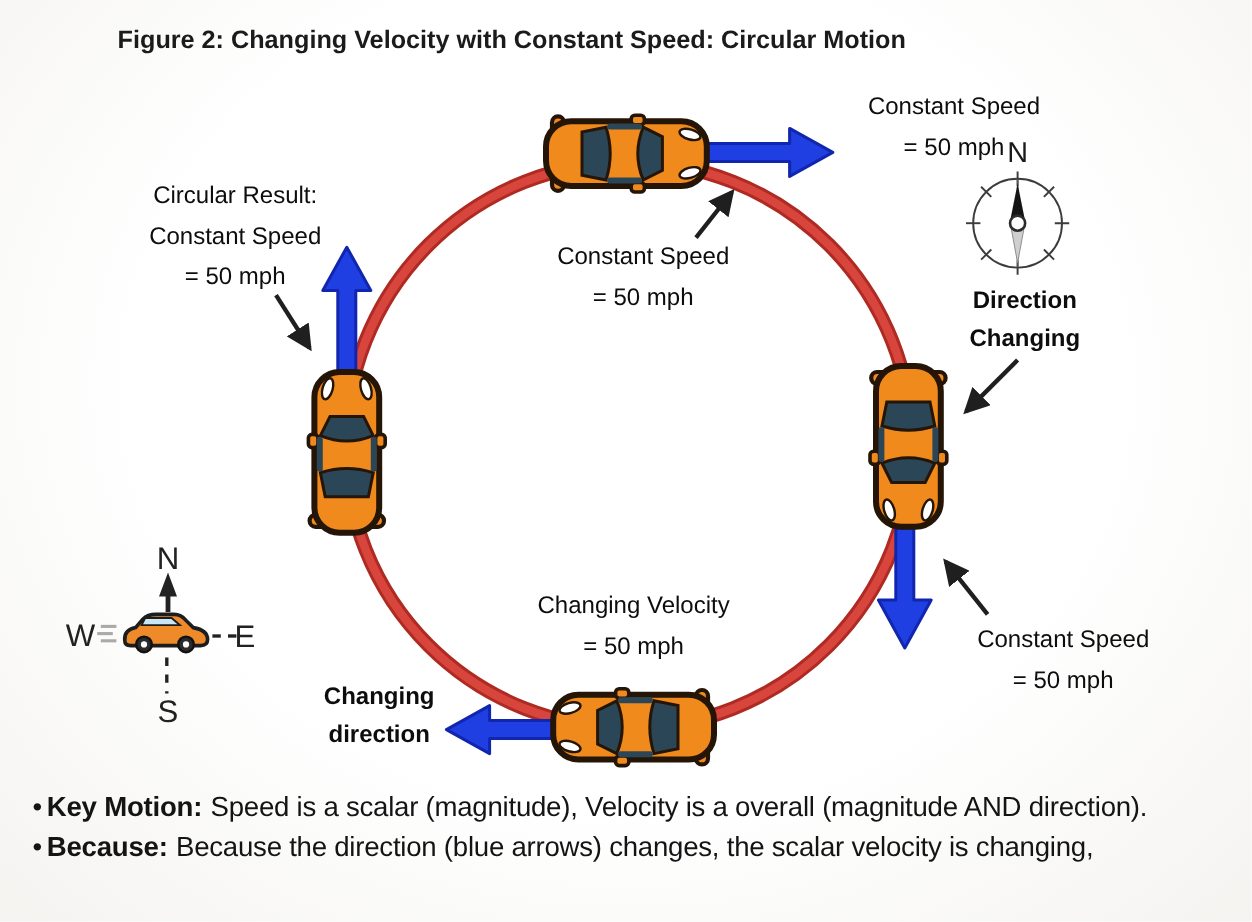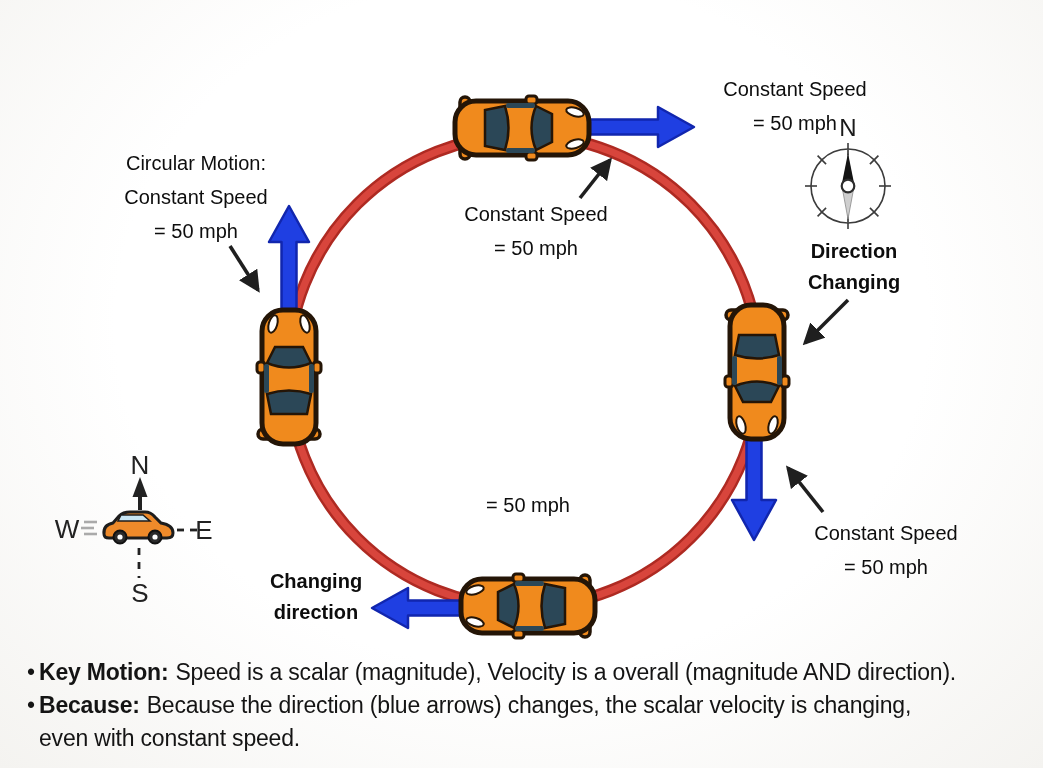--- a/index.html
+++ b/index.html
@@ -112,44 +112,46 @@
     </g>
 
     <g stroke="#1f1f1f" stroke-width="3.6">
       <line x1="580" y1="198" x2="610" y2="160" marker-end="url(#ah)"></line>
       <line x1="230" y1="246" x2="258" y2="290" marker-end="url(#ah)"></line>
       <line x1="848" y1="300" x2="805" y2="343" marker-end="url(#ah)"></line>
       <line x1="823" y1="512" x2="788" y2="468" marker-end="url(#ah)"></line>
     </g>
   </svg>
 
+  <div class="title">Figure 2: Changing Velocity with Constant Speed: Circular Motion</div>
 
   <div class="lbl" style="left:795px;top:72px">
     <div>Constant Speed</div>
     <div>= 50 mph</div>
   </div>
   <div class="nmark" style="left:848px;top:114px">N</div>
 
   <div class="lbl" style="left:536px;top:197px">
     <div>Constant Speed</div>
     <div>= 50 mph</div>
   </div>
 
   <div class="lbl" style="left:196px;top:146px">
-    <div>Circular Motion:</div>
+    <div>Circular Result:</div>
     <div>Constant Speed</div>
     <div>= 50 mph</div>
   </div>
 
   <div class="lbl tight" style="left:854px;top:236px">
     <div>Direction</div>
     <div>Changing</div>
   </div>
 
   <div class="lbl" style="left:528px;top:488px">
+    <div>Changing Velocity</div>
     <div>= 50 mph</div>
   </div>
 
   <div class="lbl tight" style="left:316px;top:566px">
     <div>Changing</div>
     <div>direction</div>
   </div>
 
   <div class="lbl" style="left:886px;top:516px">
     <div>Constant Speed</div>
@@ -165,16 +167,15 @@
     <div class="brow">
       <span class="dot">•</span>
       <span class="b">Key Motion:</span>
       <span>Speed is a scalar (magnitude), Velocity is a overall (magnitude AND direction).</span>
     </div>
     <div class="brow">
       <span class="dot">•</span>
       <span class="b">Because:</span>
       <span>Because the direction (blue arrows) changes, the scalar velocity is changing,</span>
     </div>
-    <div class="cont">even with constant speed.</div>
   </div>
 
 </div>
 
 </body></html>

